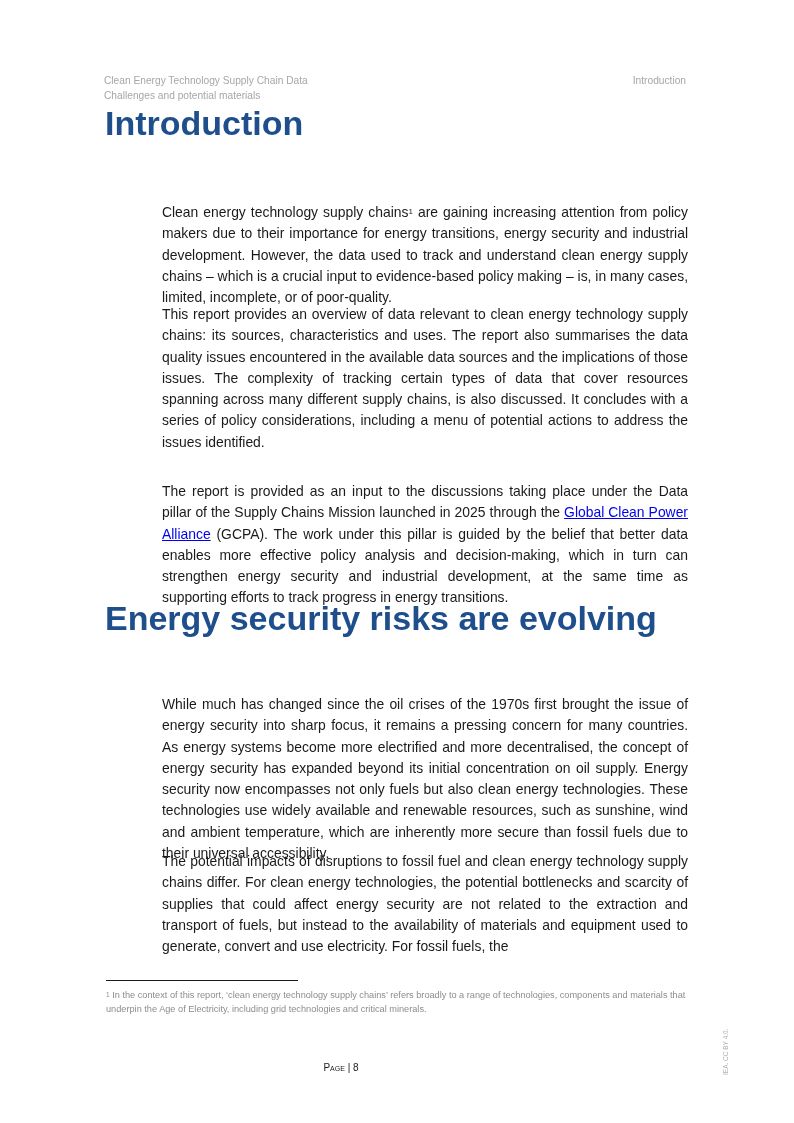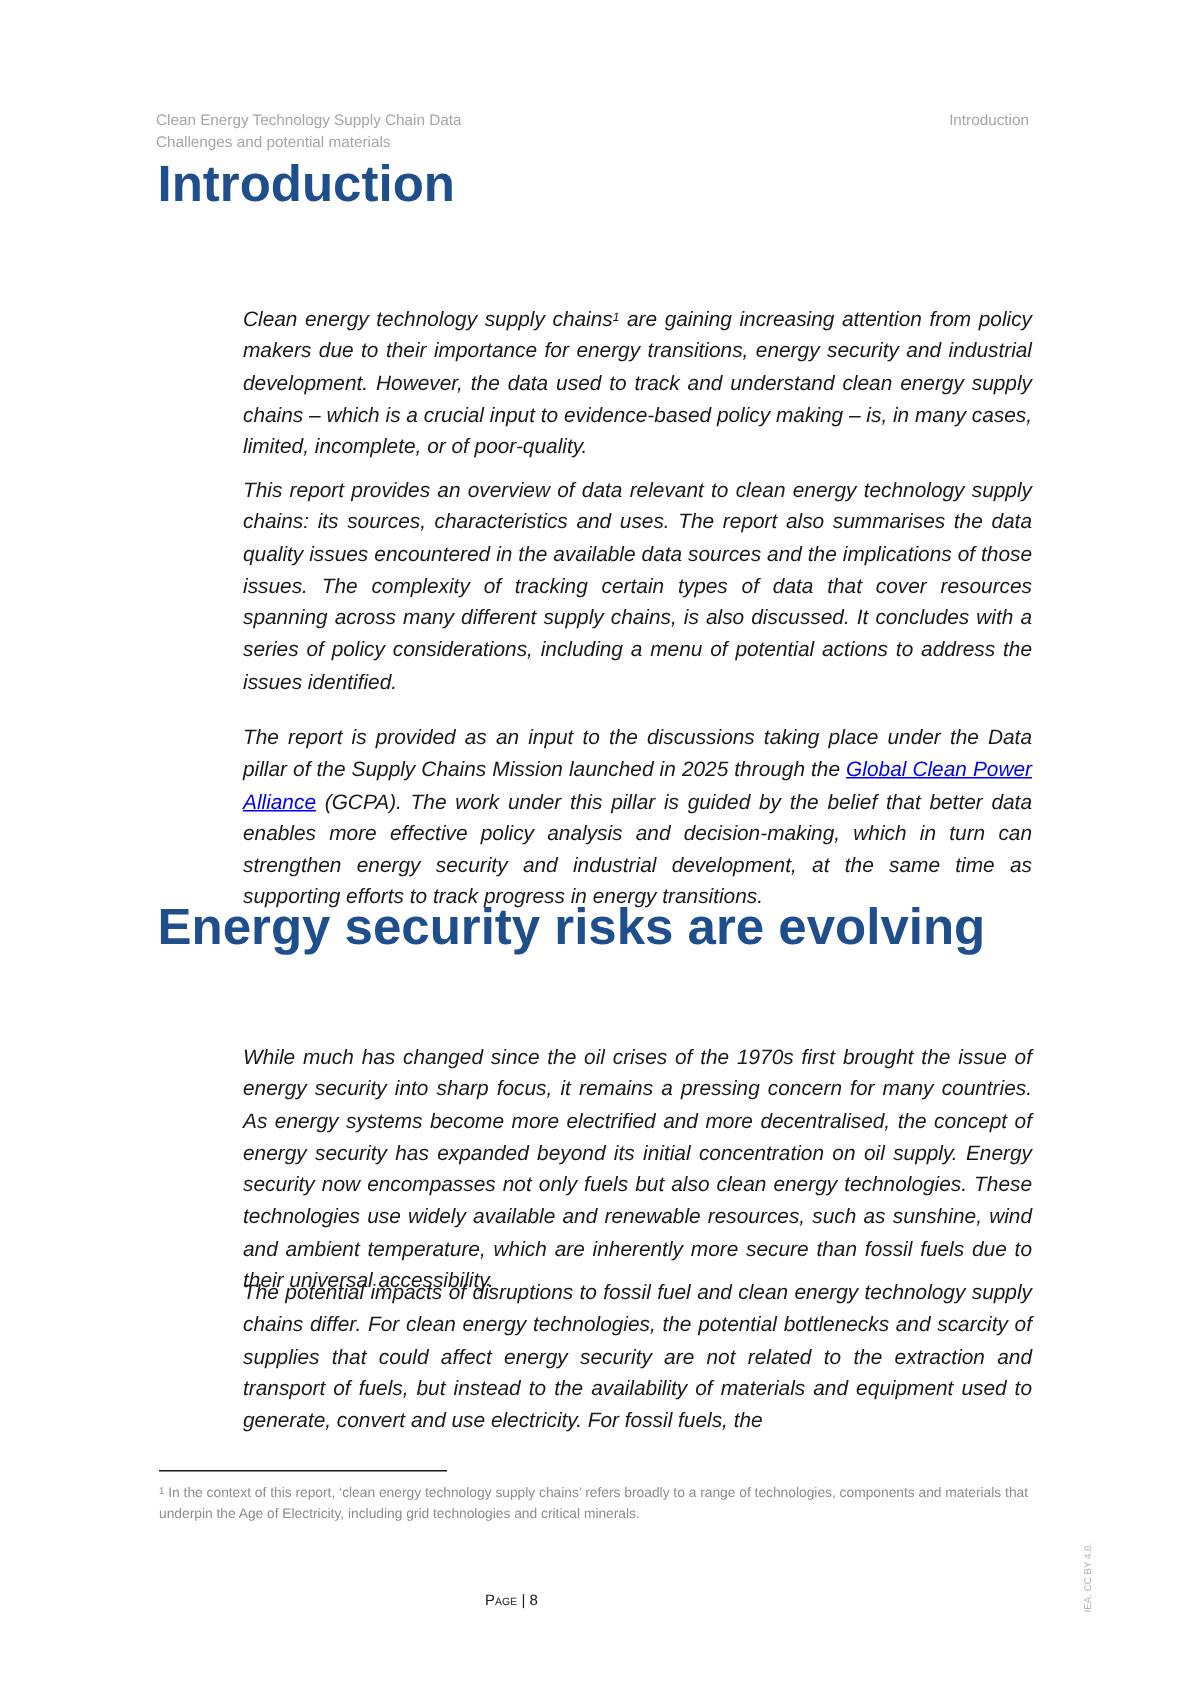--- a/index.html
+++ b/index.html
@@ -41,24 +41,23 @@
       position: absolute;
       left: 162px;
       width: 526px;
     }
     .body-block p {
       margin: 0;
       font-size: 13.9px;
       line-height: 21.3px;
       text-align: justify;
       color: #1a1a1a;
-      font-style: italic;
     }
     .block-1 { top: 202px; }
-    .block-2 { top: 316px; }
+    .block-2 { top: 304px; }
     .block-3 { top: 481px; }
     .block-4 { top: 670px; margin-top: 24px; }
     .block-5 { top: 851px; }
     sup {
       font-size: 8px;
       vertical-align: top;
       position: relative;
       top: -1px;
     }
     a.link {

